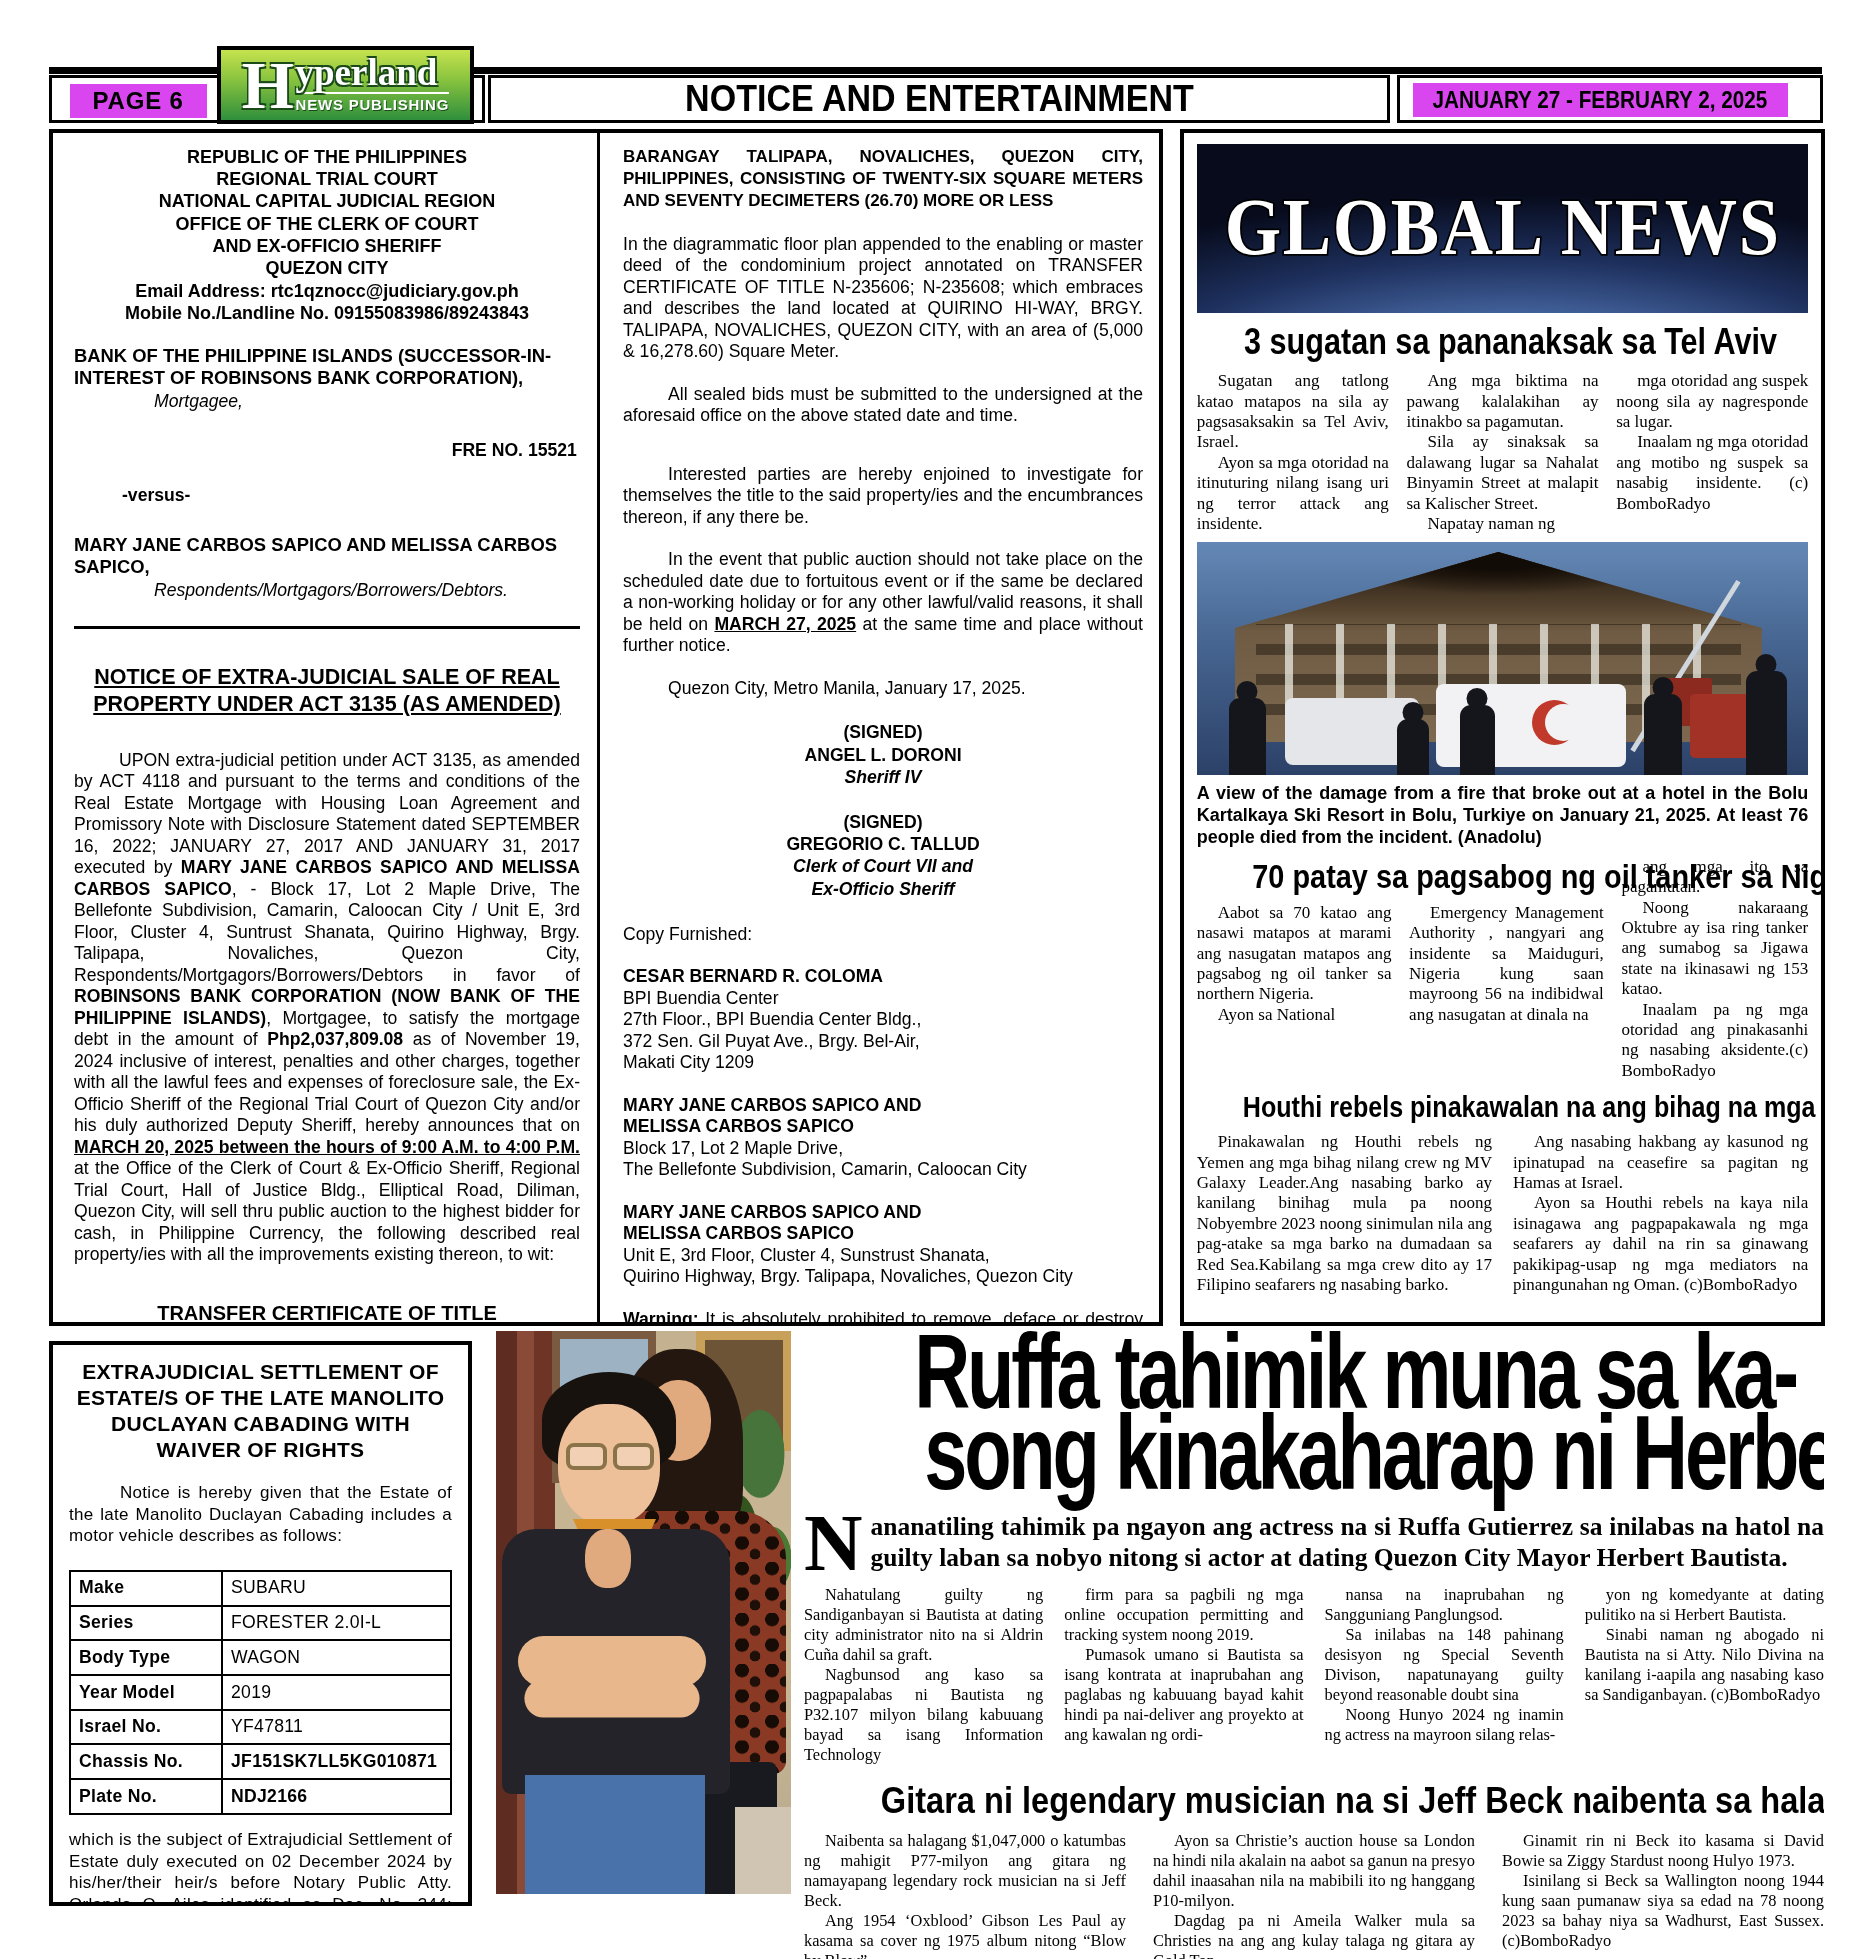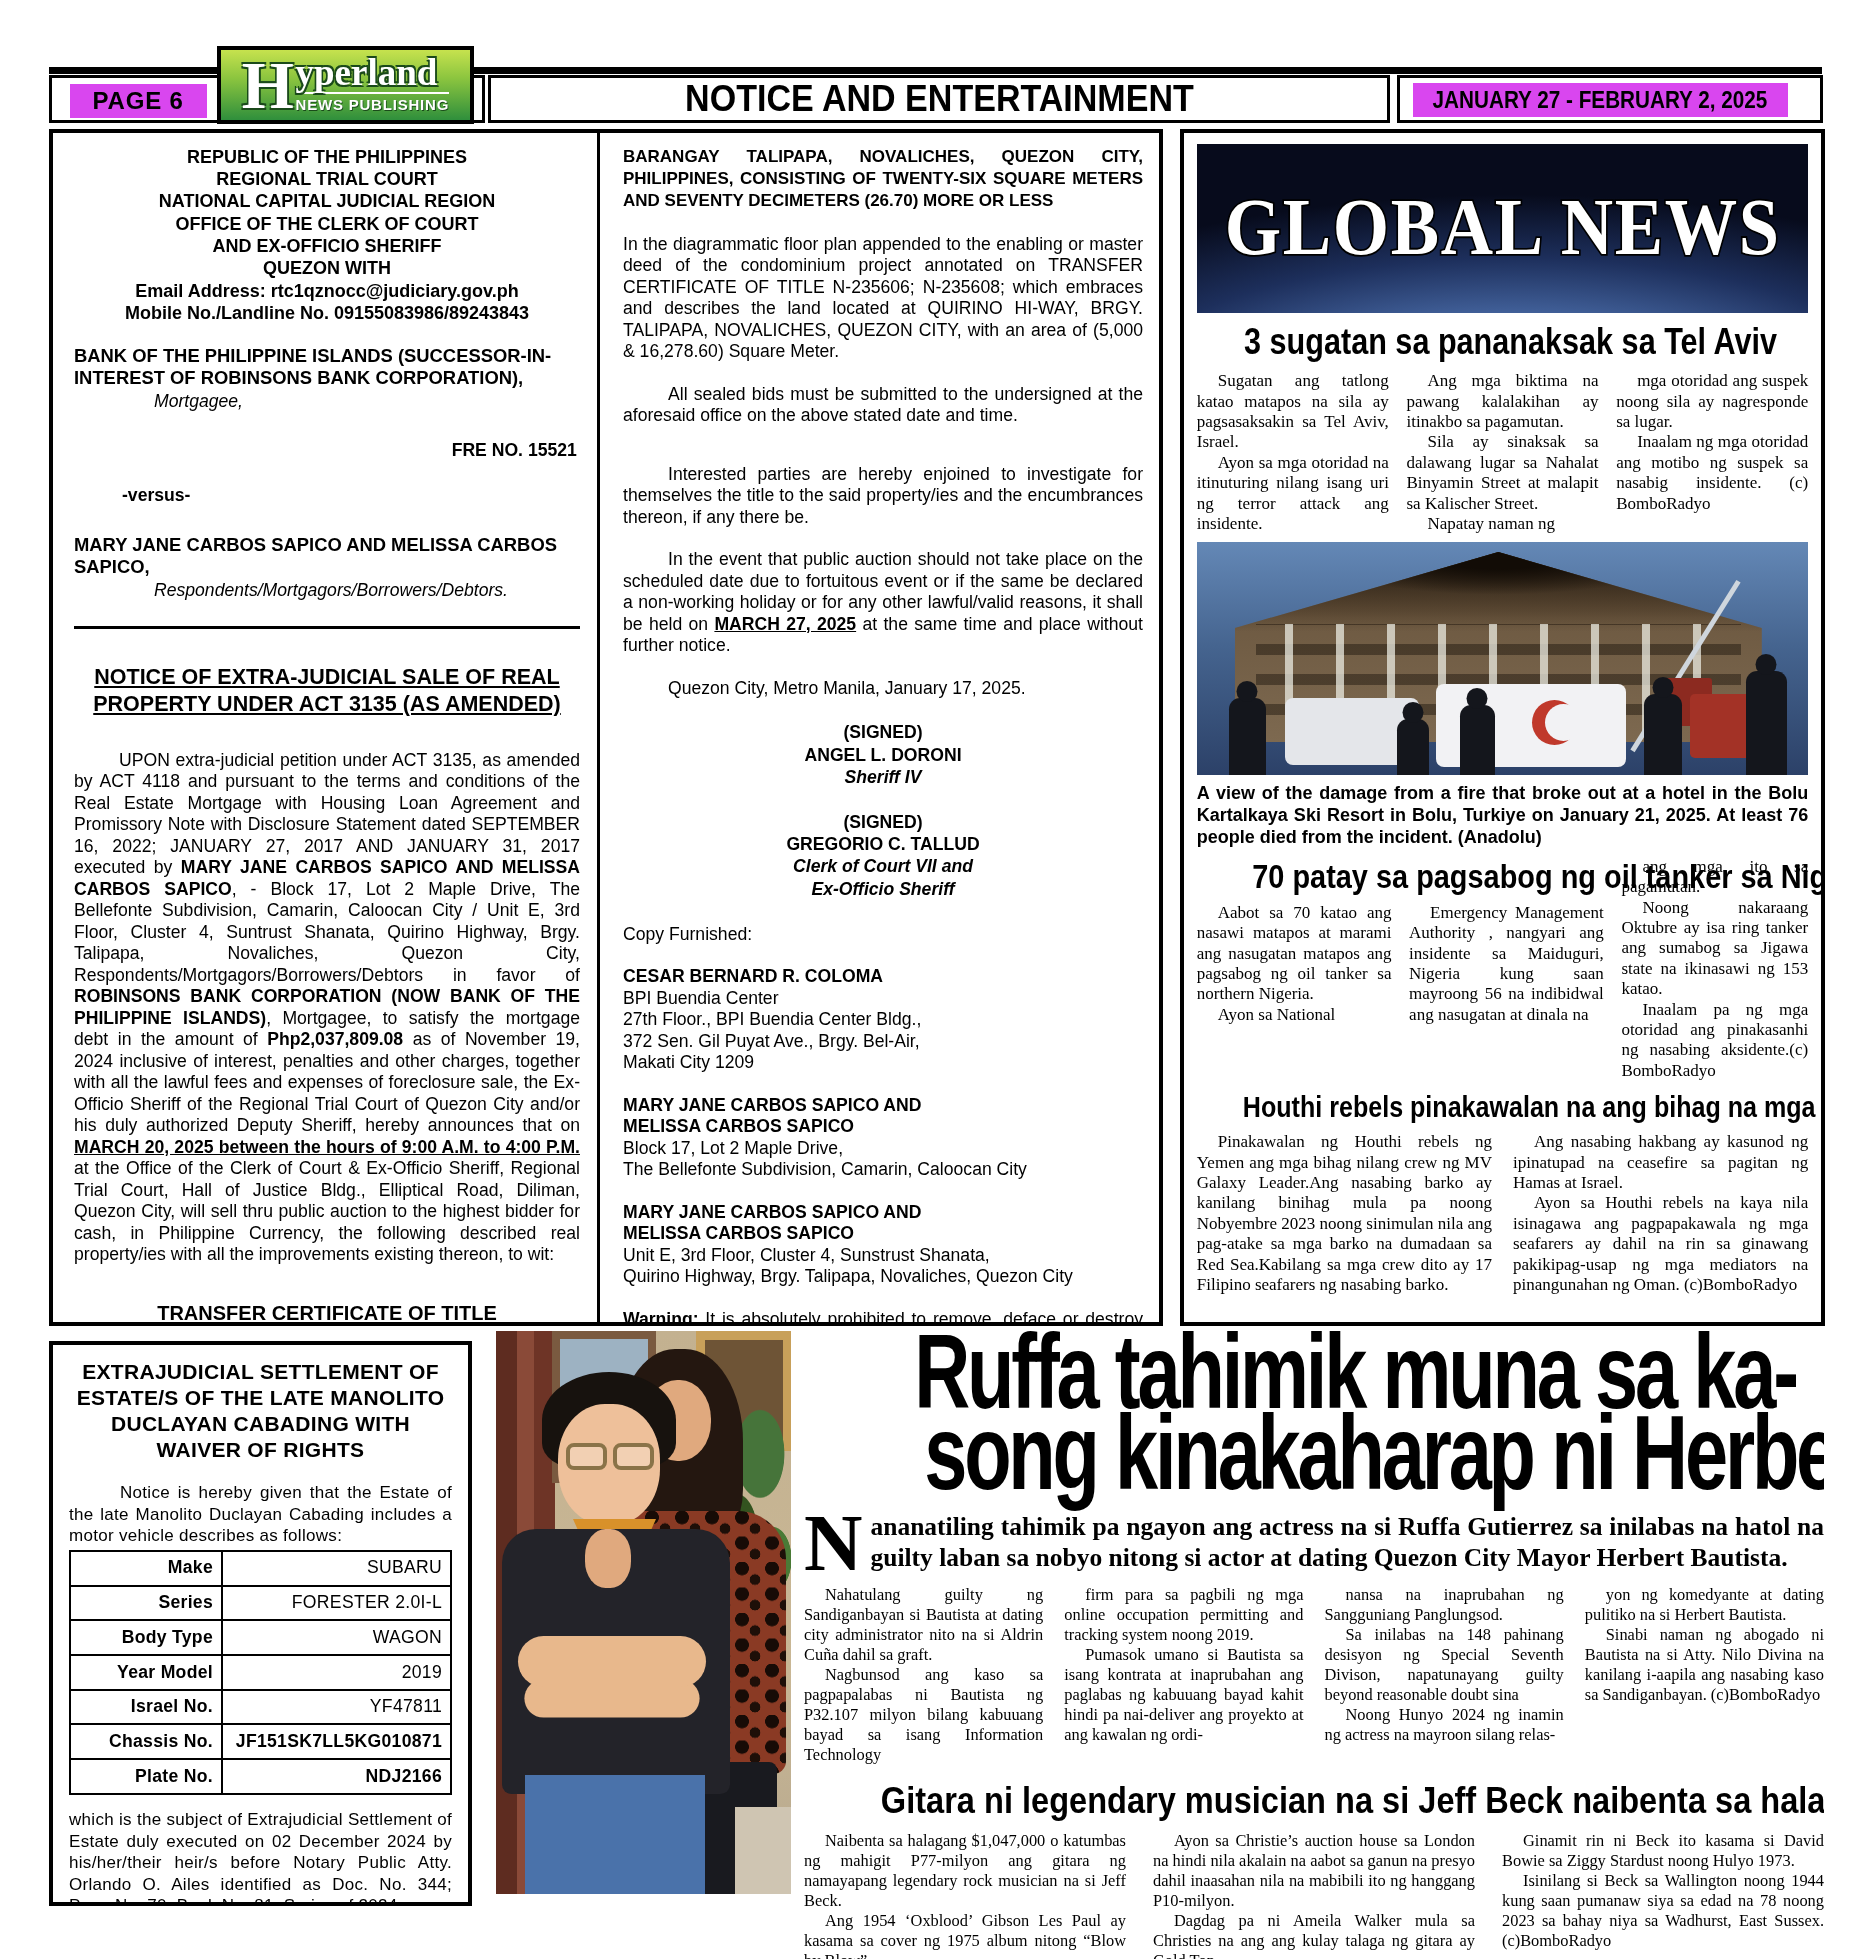--- a/index.html
+++ b/index.html
@@ -91,21 +91,21 @@
   .gn-art2-left{width:407px;}
   .gn-h2{font-weight:bold;font-size:34px;line-height:38px;text-align:center;margin:0 0 8px 0;}
   .gn-art2-right{flex:1;}
   .gn-h3{font-weight:bold;font-size:29.5px;line-height:35px;text-align:center;margin:8px 0 8px 0;}
   .gn-cols2{display:flex;gap:21px;}
   
   .boxC{position:absolute;left:49px;top:1341px;width:423px;height:565px;border:4px solid #000;box-sizing:border-box;
         padding:14.4px 16px;overflow:hidden;font-size:17px;line-height:21.5px;letter-spacing:0.3px;}
   .est-title{font-weight:bold;font-size:21px;line-height:26px;text-align:center;margin-bottom:19px;}
   .est-intro{text-align:justify;text-indent:51px;}
-  table.est{border-collapse:collapse;width:100%;margin-top:3px;text-align:right;}
+  table.est{border-collapse:collapse;width:100%;margin-top:23px;}
   table.est td{border:2.4px solid #000;padding:5.6px 8px;font-size:17.6px;}
   td.t-label{font-weight:bold;width:134px;}
   td.t-value.bold{font-weight:bold;}
   .est-outro{text-align:justify;margin-top:14.4px;}
   
   .photoP{position:absolute;left:496px;top:1331px;width:295px;height:563px;overflow:hidden;background:
       linear-gradient(180deg,#c3b190 0%,#c9b795 60%,#b6a88e 100%);}
   .pp-door{position:absolute;left:0;top:0;width:59px;height:563px;background:linear-gradient(90deg,#5e2c20 0 21px,#8a4a38 21px 38px,#6e3426 38px 59px);}
   .pp-win1{position:absolute;left:56px;top:0;width:104px;height:152px;background:#9db2c2;border:8px solid #7a5a40;box-sizing:border-box;}
   .pp-win2{position:absolute;left:200px;top:0;width:96px;height:120px;background:#6e5436;border:9.6px solid #c8a05a;box-sizing:border-box;}
@@ -175,21 +175,21 @@
   <div class="boxA">
     <div class="colDivider"></div>
 
     <div class="colL">
       <div class="court-lines">
           <div>REPUBLIC OF THE PHILIPPINES</div>
           <div>REGIONAL TRIAL COURT</div>
           <div>NATIONAL CAPITAL JUDICIAL REGION</div>
           <div>OFFICE OF THE CLERK OF COURT</div>
           <div>AND EX-OFFICIO SHERIFF</div>
-          <div>QUEZON WITH</div>
+          <div>QUEZON CITY</div>
           <div>Email Address: rtc1qznocc@judiciary.gov.ph</div>
           <div>Mobile No./Landline No. 09155083986/89243843</div>
         </div>
 
       <div class="party">BANK OF THE PHILIPPINE ISLANDS (SUCCESSOR-IN-INTEREST OF ROBINSONS BANK CORPORATION),</div>
       <div class="role">Mortgagee,</div>
 
       <div class="fre">FRE NO. 15521</div>
       <div class="versus">-versus-</div>
 

